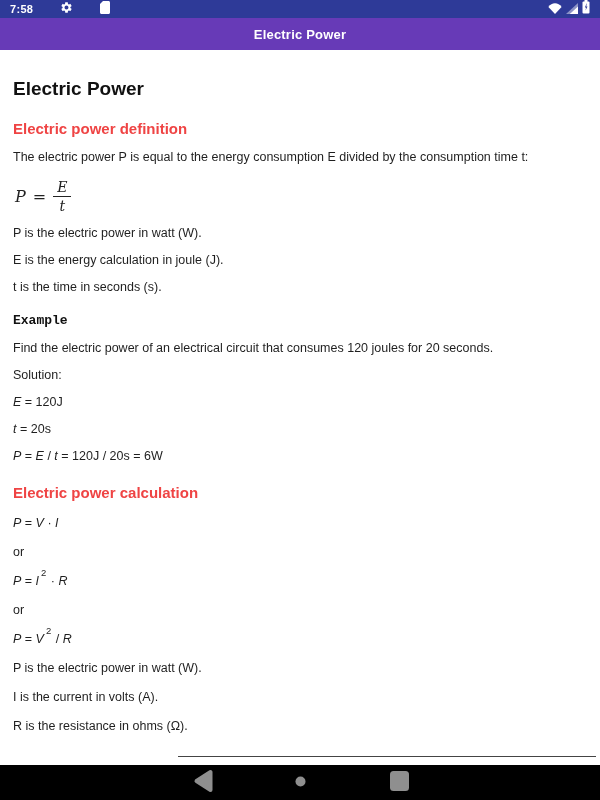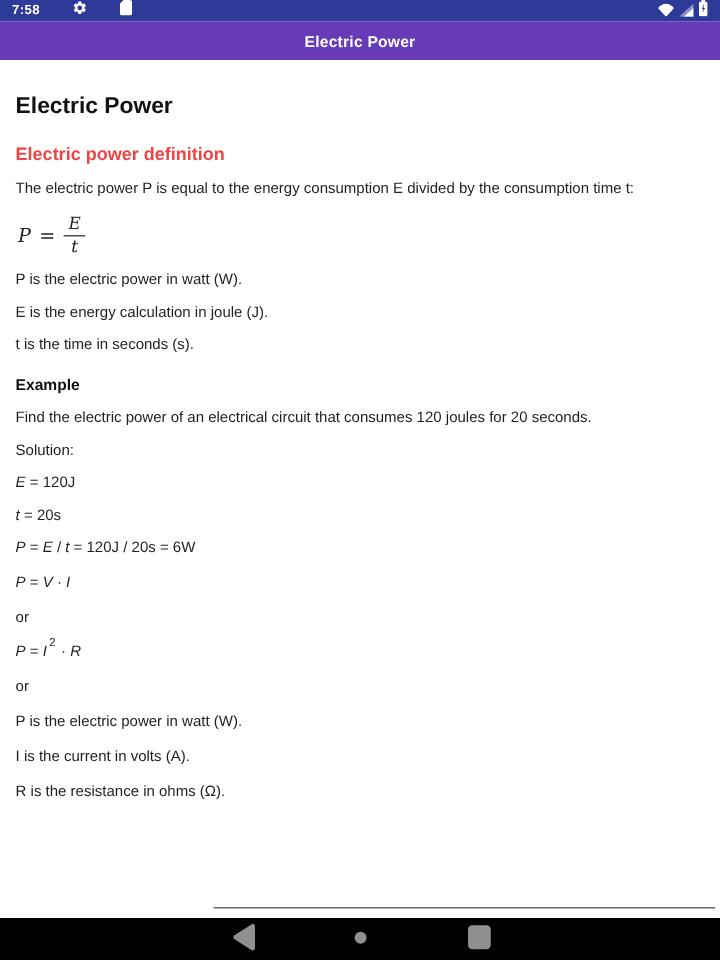--- a/index.html
+++ b/index.html
@@ -23,21 +23,21 @@
     background:#673AB7;display:flex;align-items:center;justify-content:center;
   }
   .app-bar-title{color:#ffffff;font-weight:bold;font-size:13px;letter-spacing:.2px;}
   
   .content{
     position:absolute;top:50px;left:0;right:0;bottom:35px;
     background:#fff;overflow:hidden;padding:0 13px;color:#1f1f1f;
   }
   h1{font-size:19px;line-height:22px;margin:28px 0 0;font-weight:bold;color:#111;}
   h2{font-size:15px;line-height:18px;margin:20px 0 0;font-weight:bold;color:#ef4444;}
-  h3{font-size:13px;line-height:16px;margin:18px 0 0;font-weight:bold;color:#111;}
+  h3{font-size:13px;line-height:16px;margin:18px 0 0;font-weight:bold;color:#111;font-family:Liberation Mono, monospace;}
   p{font-size:12.5px;line-height:15px;margin:12px 0 0;}
   .calc p{margin-top:14px;}
   .var{font-style:italic;}
   sup{font-size:9.5px;line-height:0;position:relative;top:-4px;margin:0 1px 0 2px;}
   
   .math-formula{
     margin:14px 0 0 2px;display:flex;align-items:center;
     font-family:"DejaVu Serif",serif;font-style:italic;font-size:16px;color:#222;
   }
   .math-eq{margin:0 7px;font-style:normal;}
@@ -120,25 +120,27 @@
   <h3>Example</h3>
 
   <p>Find the electric power of an electrical circuit that consumes 120 joules for 20 seconds.</p>
   <p>Solution:</p>
 
   <p><span class="var">E</span><span> = 120J</span></p>
   <p><span class="var">t</span><span> = 20s</span></p>
   <p><span class="var">P</span><span> = </span><span class="var">E</span><span> / </span><span class="var">t</span><span> = 120J / 20s = 6W</span></p>
 
   <div class="calc">
+    <h2>Electric power calculation</h2>
 
     <p><span class="var">P</span><span> = </span><span class="var">V</span><span> · </span><span class="var">I</span></p>
     <p>or</p>
     <p><span class="var">P</span><span> = </span><span class="var">I</span><sup>2</sup><span> · </span><span class="var">R</span></p>
     <p>or</p>
+    <p><span class="var">P</span><span> = </span><span class="var">V</span><sup>2</sup><span> / </span><span class="var">R</span></p>
 
     <p>P is the electric power in watt (W).</p>
     <p>I is the current in volts (A).</p>
     <p>R is the resistance in ohms (Ω).</p>
   </div>
 </div>
 
 <div class="cut-divider"></div>
 
 <div class="nav-bar">

